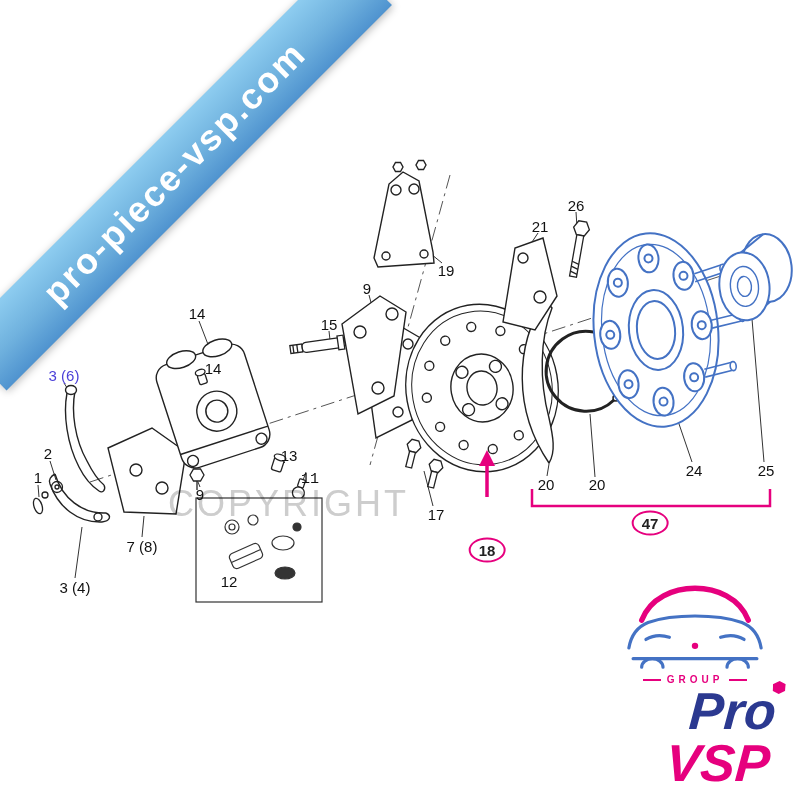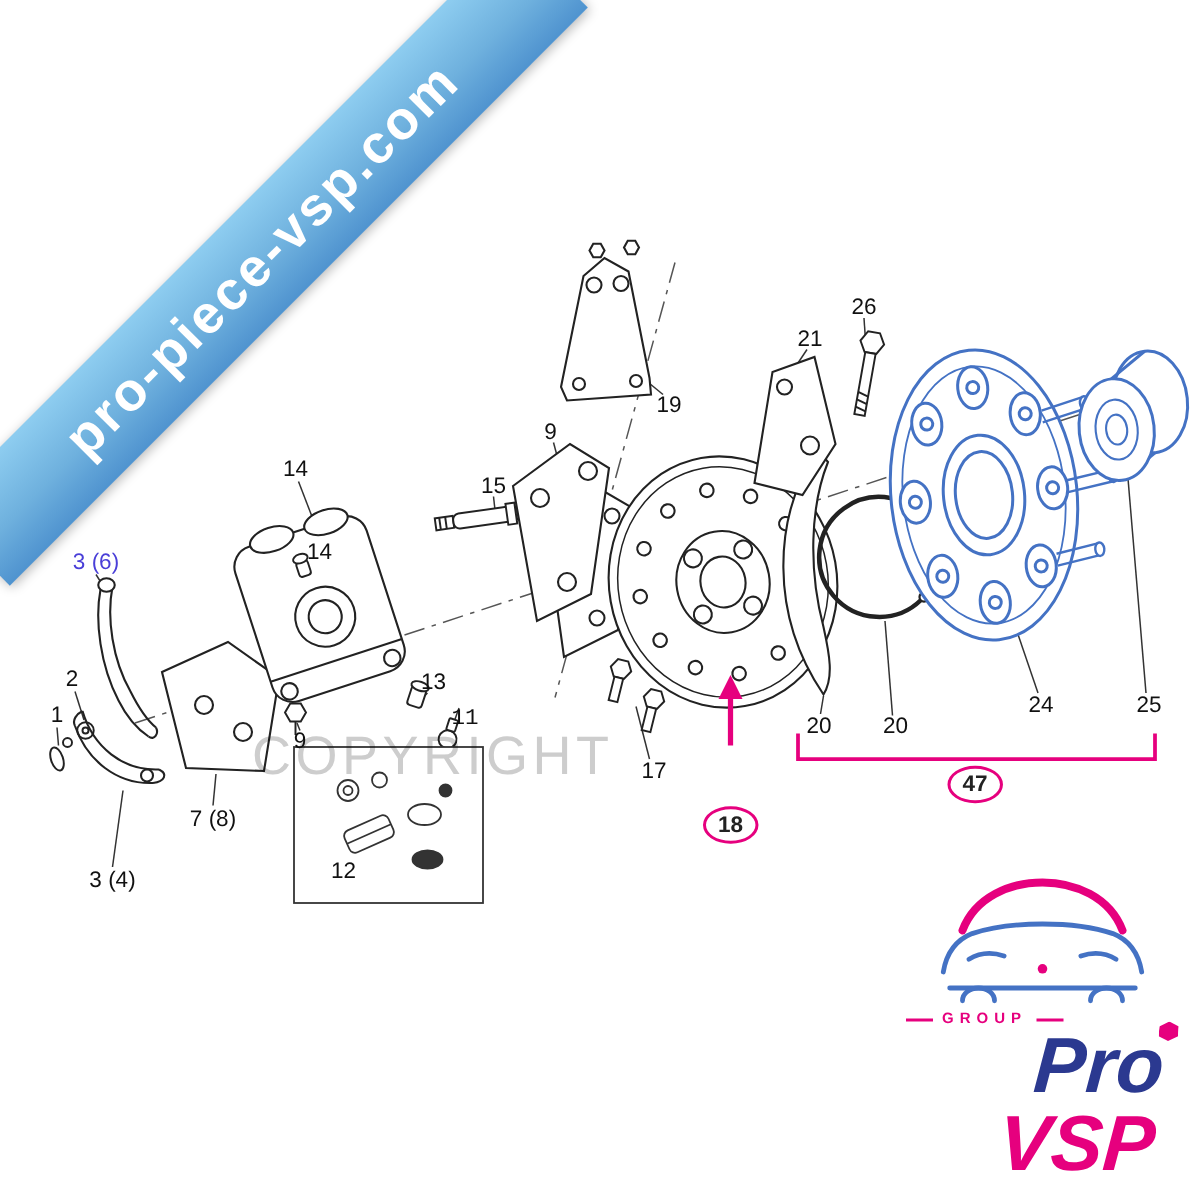--- a/index.html
+++ b/index.html
@@ -34,21 +34,21 @@
     font-weight:bold;background:rgba(255,255,255,.85);}
 
   
   .blue-part{stroke:var(--blue);}
   .pink{stroke:var(--pink);}
   .pink-fill{fill:var(--pink);stroke:none;}
 
   
   #logo{position:absolute;left:604px;top:584px;width:182px;height:212px;z-index:20;}
   #logo-car{width:182px;height:96px;display:block;}
-  #logo-group{display:flex;align-items:center;gap:6px;color:var(--pink);
+  #logo-group{display:flex;align-items:center;justify-content:center;gap:6px;color:var(--pink);
     font-size:10px;font-weight:bold;letter-spacing:4px;margin-top:-6px;}
   .group-line{height:2px;width:18px;background:var(--pink);}
   #logo-pro{text-align:right;padding-right:10px;font-size:52px;font-weight:bold;font-style:italic;
     color:var(--logo-blue);line-height:1.0;position:relative;transform:skewX(-4deg);}
   #logo-hex{position:absolute;right:2px;top:-4px;width:13px;height:13px;background:var(--pink);
     clip-path:polygon(50% 0,100% 25%,100% 75%,50% 100%,0 75%,0 25%);}
   #logo-vsp{text-align:right;padding-right:16px;font-size:52px;font-weight:bold;font-style:italic;
     color:var(--pink);line-height:1.0;transform:skewX(-4deg);}
 </style>
 </head>

